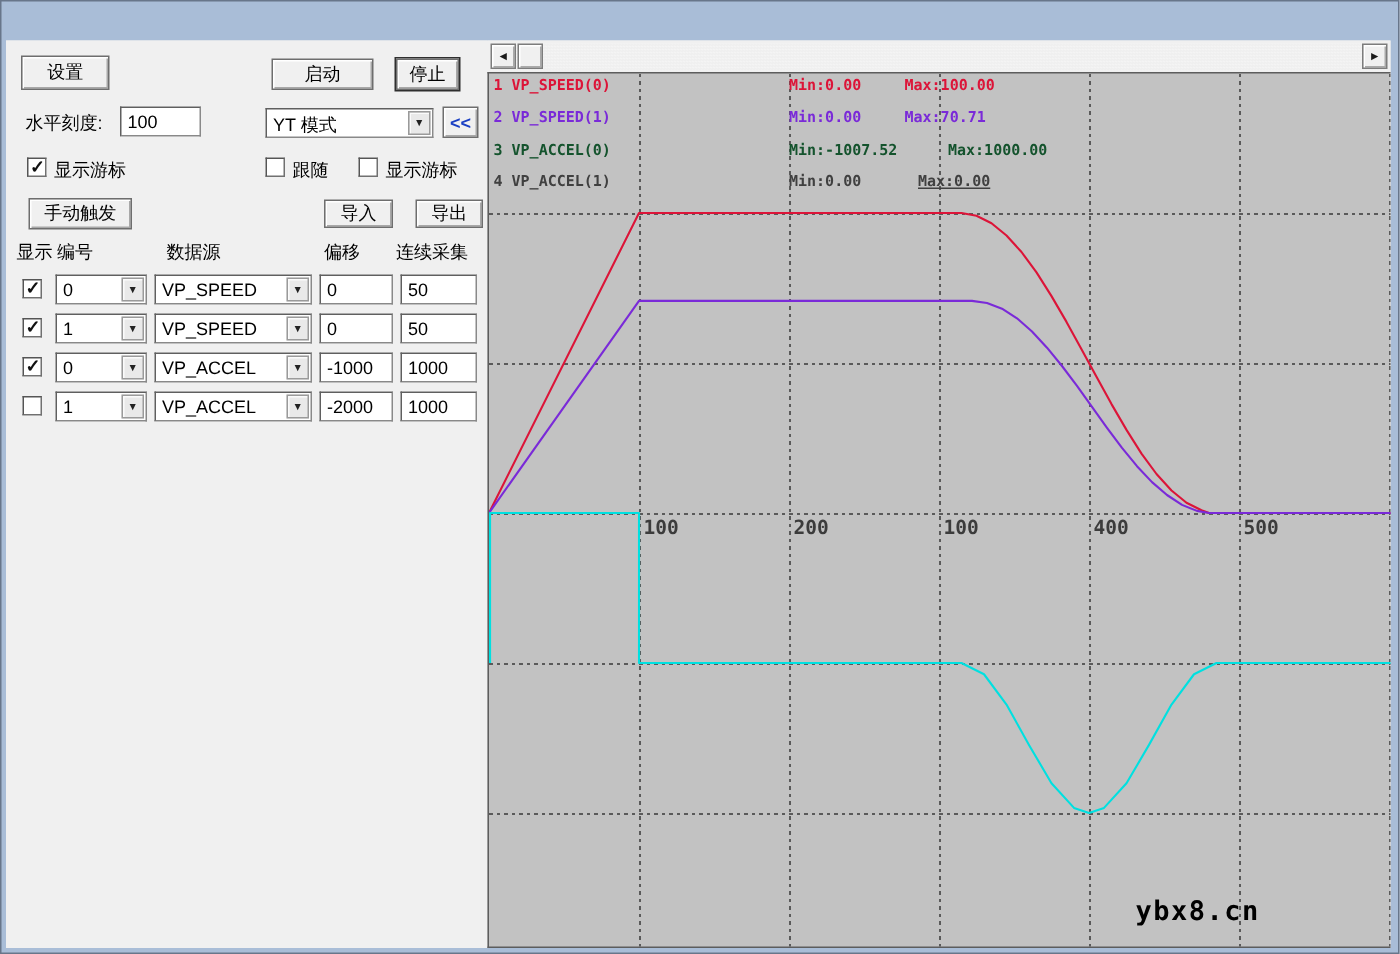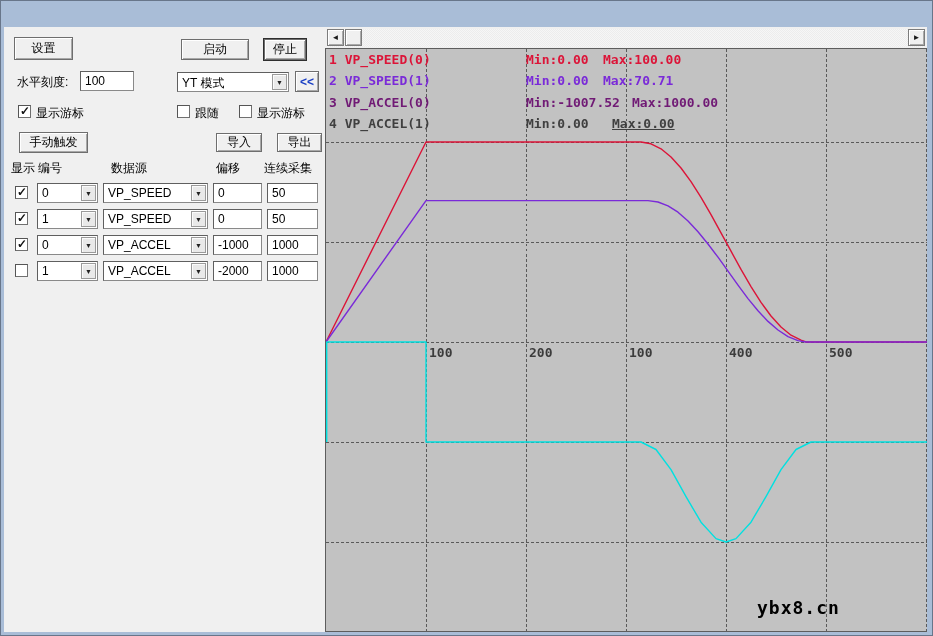--- a/index.html
+++ b/index.html
@@ -54,21 +54,21 @@
     border:1px solid #7c7c7c; box-shadow: inset 1px 1px 0 #fff, inset -1px -1px 0 #aaa;
     font-size:8px; color:#1a1a1a; display:flex; align-items:center; justify-content:center; }
   .sb-thumb { position:absolute; top:0; width:17px; height:17px; background:#f0f0f0;
     border:1px solid #7c7c7c; box-shadow: inset 1px 1px 0 #fff, inset -1px -1px 0 #aaa; }
 
   .plot { position:absolute; left:0; top:21px; width:602px; height:584px;
     background:#c2c2c2; border:1px solid #5d5d5d; border-right:none; overflow:hidden; }
   .plot svg { position:absolute; left:0; top:0; }
 
   .legend-row { position:absolute; left:0; width:100%; height:18px;
-    font-family:"DejaVu Sans Mono", monospace; font-weight:bold; font-size:13px; white-space:nowrap; }
+    font-family:"DejaVu Sans Mono", monospace; font-weight:bold; font-size:10px; white-space:nowrap; }
   .legend-row span { position:absolute; top:0; }
 
   .xtick { position:absolute; font-family:"DejaVu Sans Mono", monospace;
     font-weight:bold; font-size:13px; color:#3c3c3c; }
 
   .watermark { position:absolute; font-family:"DejaVu Sans Mono", monospace;
     font-weight:bold; font-size:18px; color:#000; letter-spacing:1px; }
 </style>
 </head>
 <body>
@@ -194,21 +194,21 @@
             <div class="legend-row" style="top: 3px; color: rgb(220, 20, 56);">
               <span style="left: 3px;">1 VP_SPEED(0)</span>
               <span style="left: 200px;">Min:0.00</span>
               <span style="left: 277px;">Max:100.00</span>
             </div>
             <div class="legend-row" style="top: 24px; color: rgb(122, 42, 216);">
               <span style="left: 3px;">2 VP_SPEED(1)</span>
               <span style="left: 200px;">Min:0.00</span>
               <span style="left: 277px;">Max:70.71</span>
             </div>
-            <div class="legend-row" style="top: 46px; color: #701a75;">
+            <div class="legend-row" style="top: 46px; color: #14532d;">
               <span style="left: 3px;">3 VP_ACCEL(0)</span>
               <span style="left: 200px;">Min:-1007.52</span>
               <span style="left: 306px;">Max:1000.00</span>
             </div>
             <div class="legend-row" style="top: 67px; color: #404040; padding-left: 44px;">
               <span style="left: 3px;">4 VP_ACCEL(1)</span>
               <span style="left: 200px;">Min:0.00</span>
               <span style="left: 286px; text-decoration: underline;">Max:0.00</span>
             </div>
           </div>

